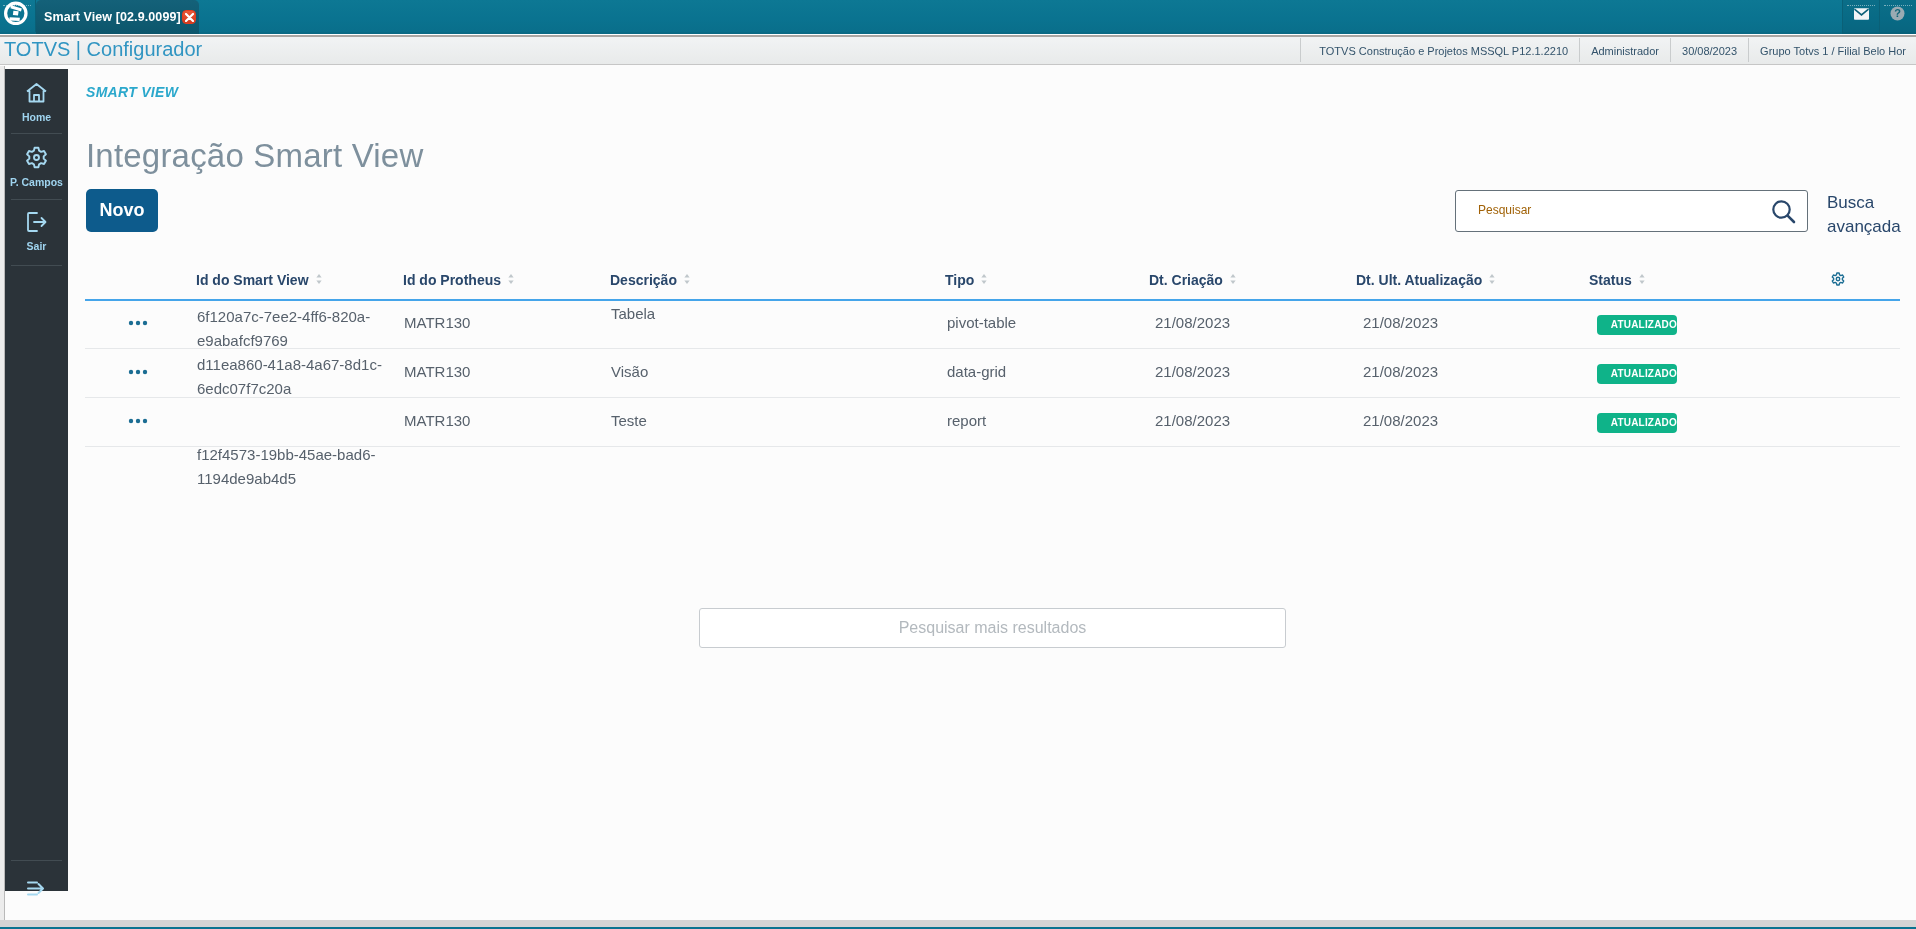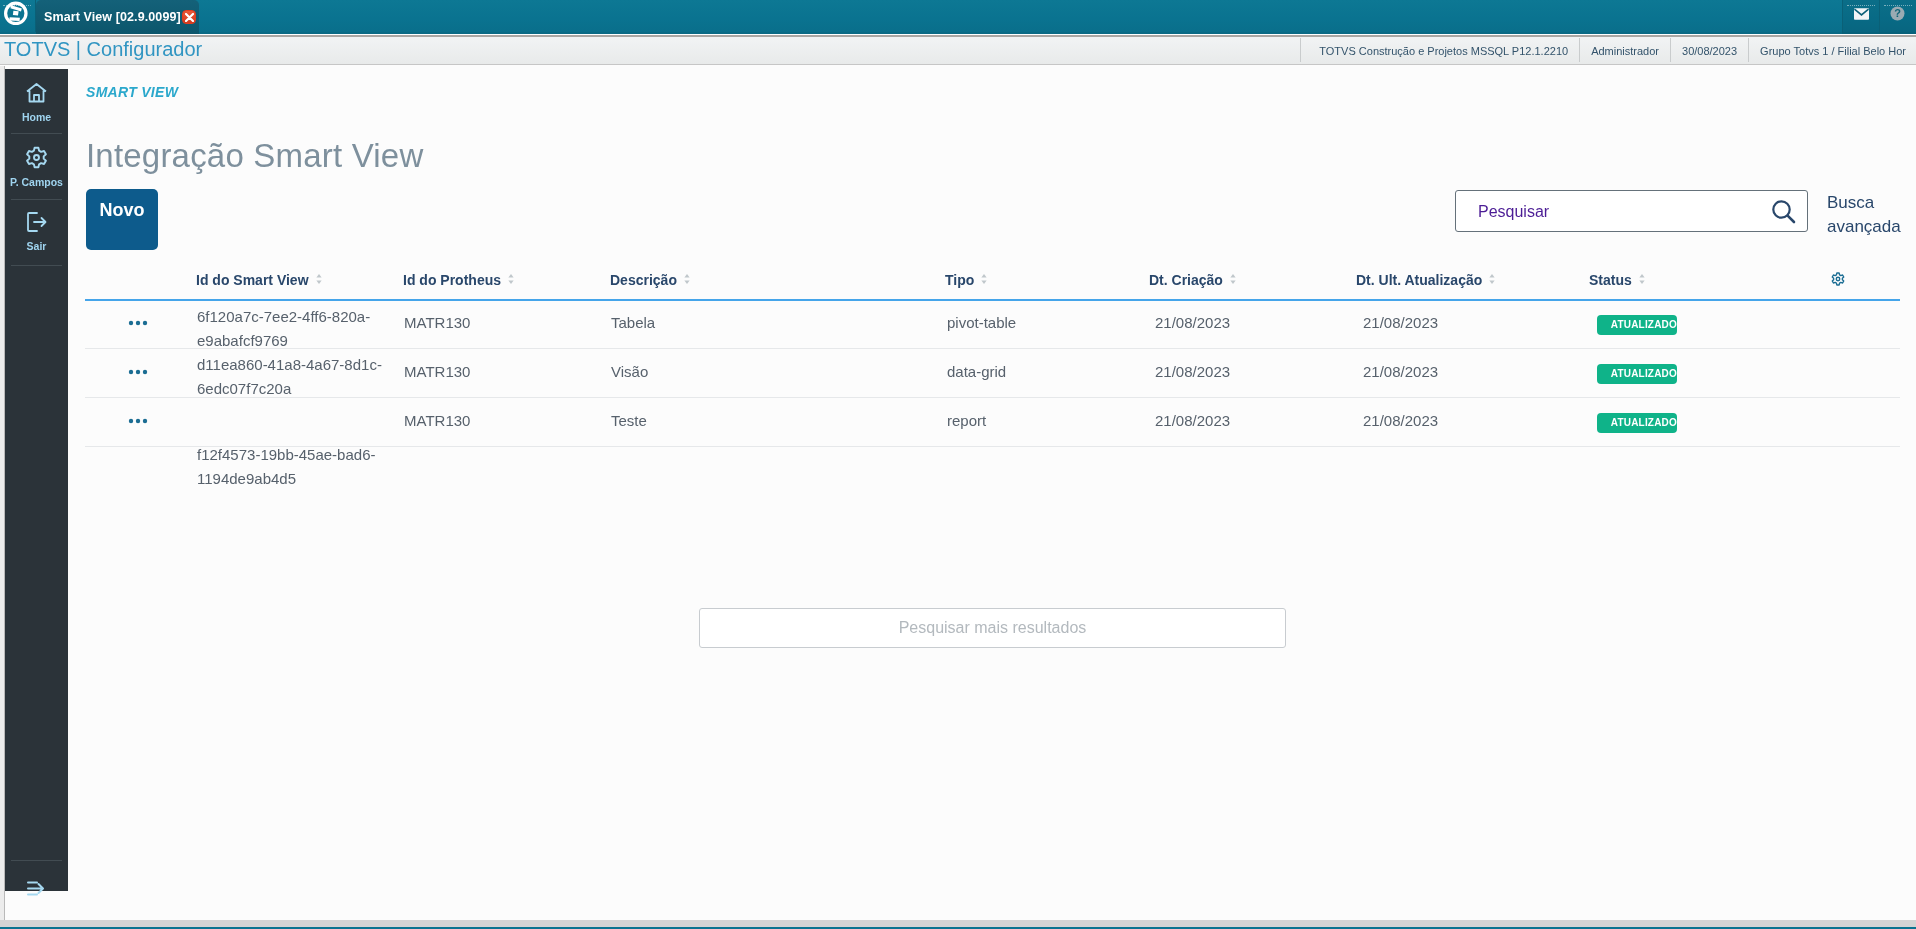--- a/index.html
+++ b/index.html
@@ -29,23 +29,23 @@
 
 #gutter { left:0; top:66px; width:5px; height:860px; background:#ececec; border-right:1px solid #b9b9b9; }
 #sidebar { left:5px; top:69px; width:63px; height:822px; background:#2b3339; }
 .sbitem { position:absolute; left:0; width:63px; text-align:center; color:#9fd4ef; font-size:10.5px; font-weight:bold; }
 .sbitem .lbl { margin-top:5px; }
 .sbdiv { position:absolute; left:6px; width:51px; height:0; border-top:1px solid #424c52; }
 
 
 #breadcrumb { left:86px; top:84px; font-size:14px; font-weight:bold; letter-spacing:0.3px; color:#2ba8cc;font-style:italic; }
 #title { left:86px; top:137px; font-size:33px; color:#7e909d; letter-spacing:0.2px; }
-#novo { left:86px; top:189px; width:72px; height:61px; background:#0d5b8c; border-radius:5px; color:#fff; font-size:18px; font-weight:bold; text-align:center; line-height:43px; }
+#novo { left:86px; top:189px; width:72px; height:43px; background:#0d5b8c; border-radius:5px; color:#fff; font-size:18px; font-weight:bold; text-align:center; line-height:43px; }
 #search { left:1455px; top:190px; width:353px; height:42px; border:1px solid #65717a; border-radius:3px; background:#fff; }
-#search .ph { position:absolute; left:22px; top:12px; font-size:16px; color:#4c1d95; }
+#search .ph { position:absolute; left:22px; top:12px; font-size:12px; color:#a16207; }
 #search svg { position:absolute; right:10px; top:8px; }
 #busca { left:1827px; top:191px; font-size:17px; color:#29476b; line-height:23.5px; }
 
 
 .hdr { position:absolute; top:271px; font-size:14px; font-weight:bold; color:#29476b; }
 .sort { display:inline-block; margin-left:7px; vertical-align:1px; }
 #hdrline { left:85px; top:299px; width:1815px; height:2px; background:#45a5ea; }
 .rowline { position:absolute; left:85px; width:1815px; height:0; border-top:1px solid #e6e8ea; }
 .cell { position:absolute; font-size:15px; color:#57616c; }
 .guid { width:190px; line-height:23.5px; }
@@ -175,21 +175,21 @@
   </svg>
 <div class="abs" id="hdrline"></div>
 
 <svg class="abs dots3" style="top:320px;" width="20" height="6" viewBox="0 0 20 6">
     <circle cx="3" cy="3" r="2.2" fill="#1b6d93"></circle>
     <circle cx="10" cy="3" r="2.2" fill="#1b6d93"></circle>
     <circle cx="17" cy="3" r="2.2" fill="#1b6d93"></circle>
   </svg>
 <div class="cell guid" style="left:197px; top:305px;">6f120a7c-7ee2-4ff6-820a-e9abafcf9769</div>
 <div class="cell" style="left:404px; top:314px;">MATR130</div>
-<div class="cell" style="left:611px; top:314px;">Tabela</div>
+<div class="cell" style="left:611px; top:305px;">Tabela</div>
 <div class="cell" style="left:947px; top:314px;">pivot-table</div>
 <div class="cell" style="left:1155px; top:314px;">21/08/2023</div>
 <div class="cell" style="left:1363px; top:314px;">21/08/2023</div>
 <div class="badge" style="top:315px;">ATUALIZADO</div>
 <div class="rowline" style="top:348px;"></div>
 
 <svg class="abs dots3" style="top:369px;" width="20" height="6" viewBox="0 0 20 6">
     <circle cx="3" cy="3" r="2.2" fill="#1b6d93"></circle>
     <circle cx="10" cy="3" r="2.2" fill="#1b6d93"></circle>
     <circle cx="17" cy="3" r="2.2" fill="#1b6d93"></circle>

